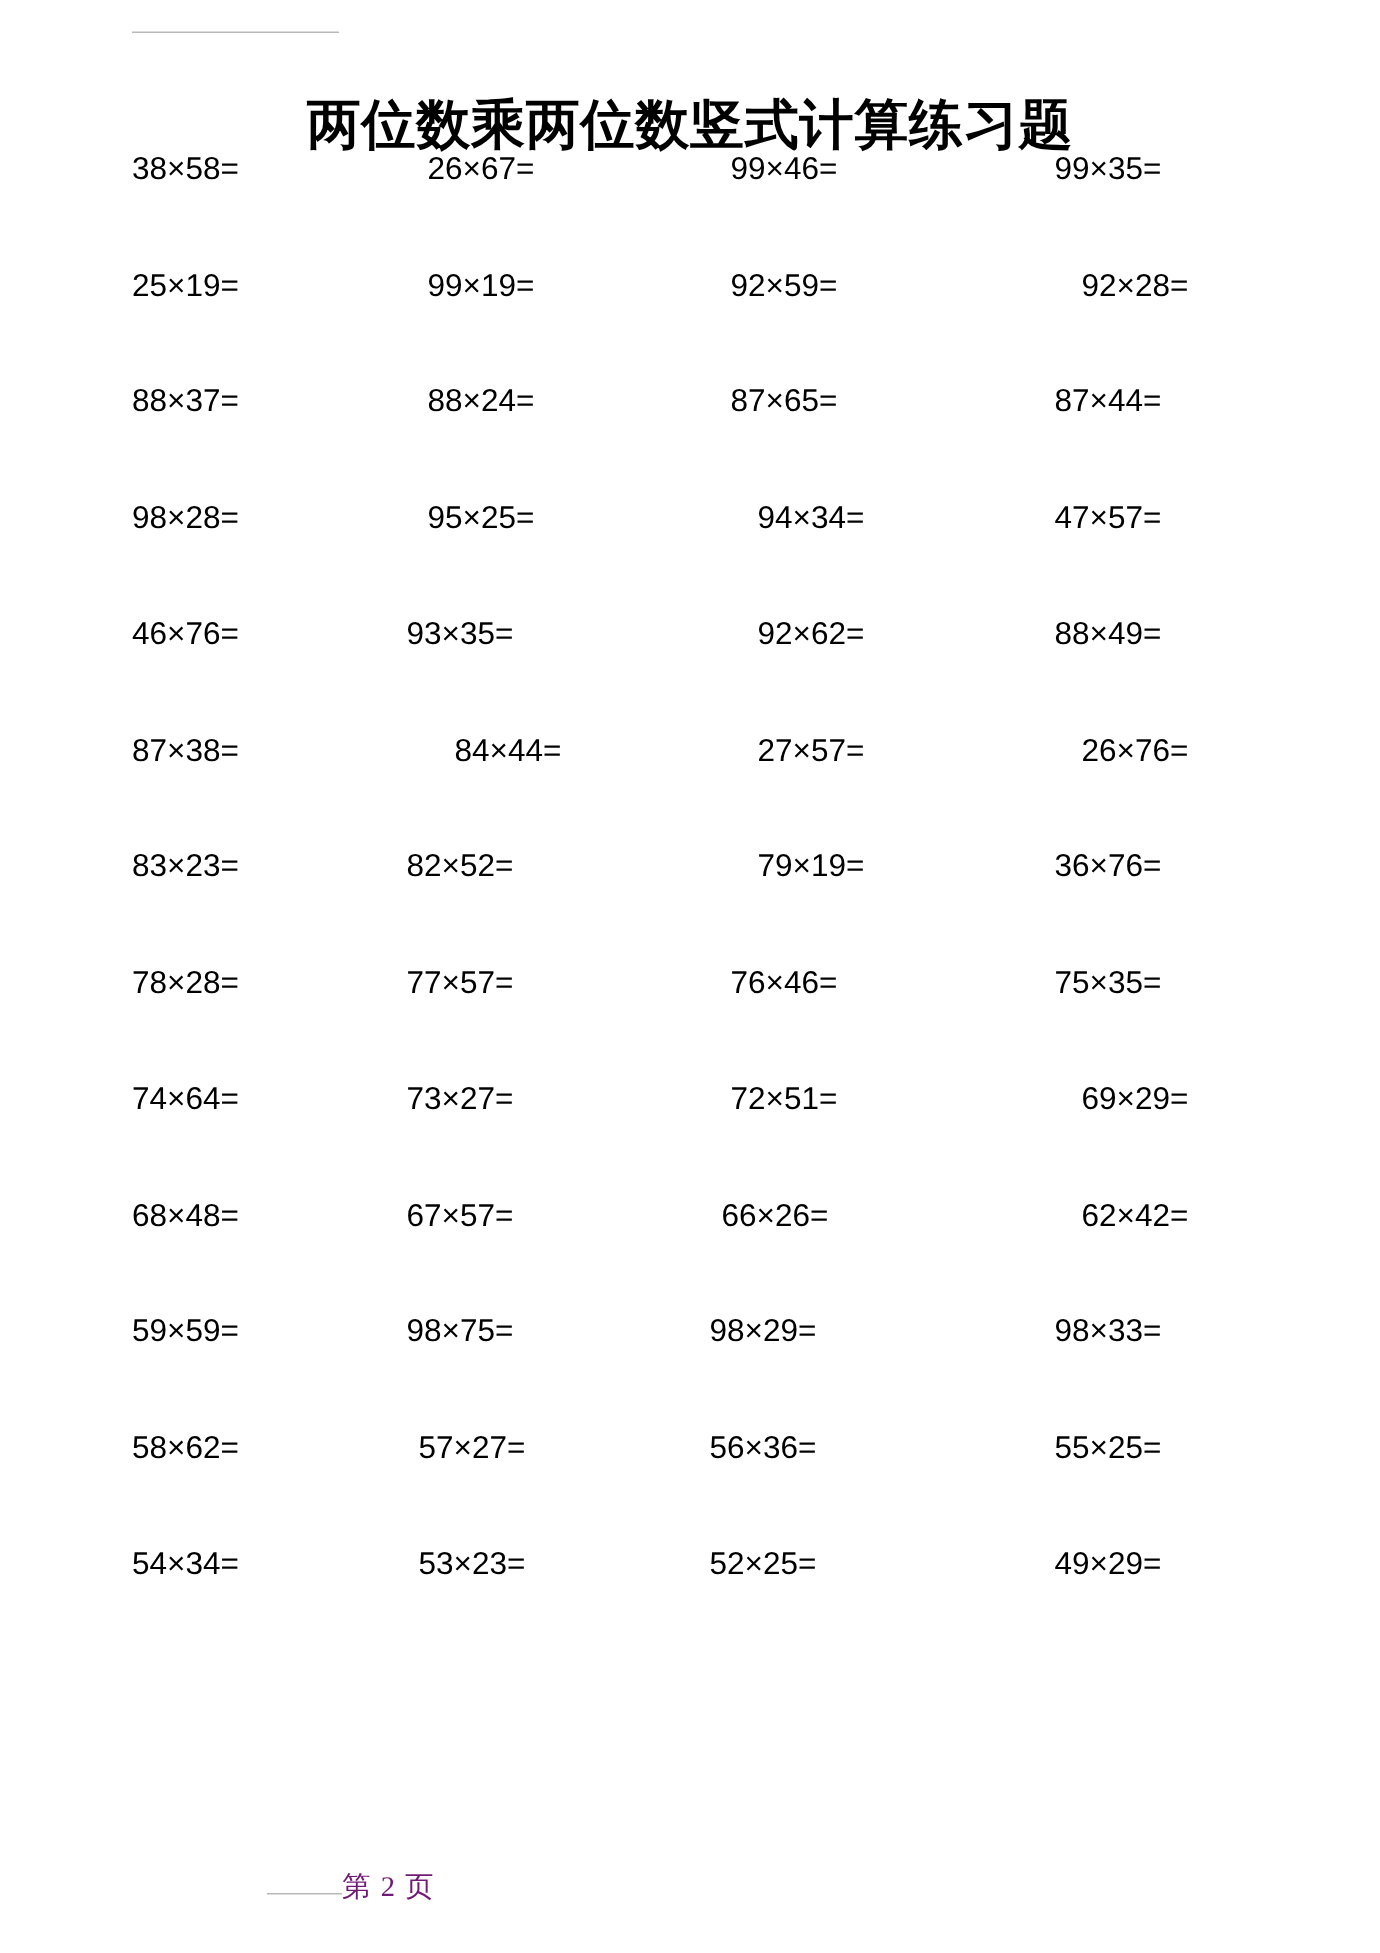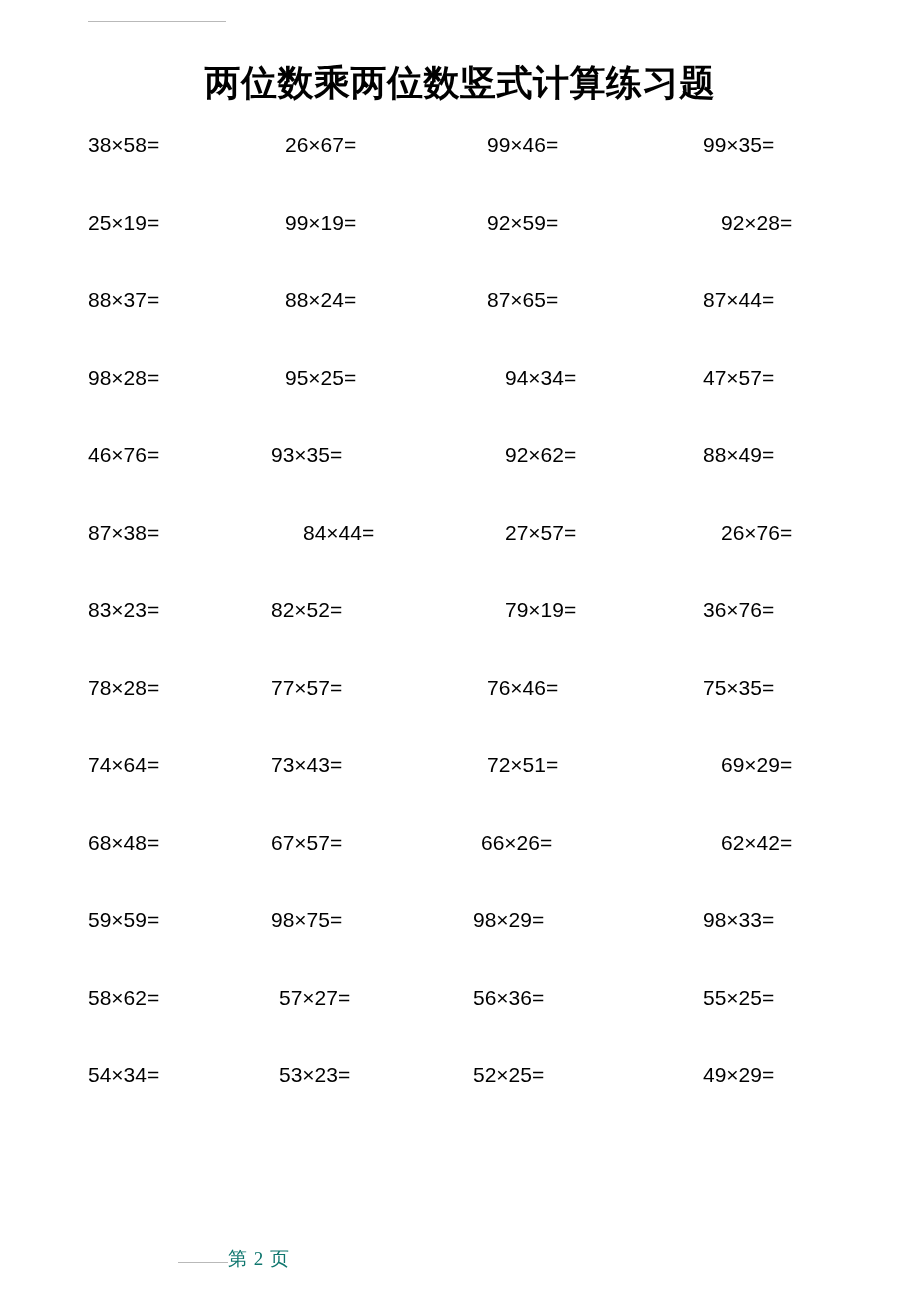--- a/index.html
+++ b/index.html
@@ -41,21 +41,20 @@
     color: #000000;
     white-space: nowrap;
   }
 
   
   .problems {
     position: absolute;
     left: 0;
     top: 100px;
     width: 920px;
-    margin-top: 32px;
   }
   .prob-row {
     position: relative;
     height: 77.5px;
   }
   .prob {
     position: absolute;
     top: 0;
     font-size: 21px;
     line-height: 26px;
@@ -90,21 +89,21 @@
     height: 0;
     border-top: 1px solid #b9b9b9;
   }
   .footer-text {
     position: absolute;
     left: 228px;
     top: 6px;
     font-family: "Liberation Serif", "DejaVu Serif", serif;
     font-size: 19px;
     line-height: 26px;
-    color: #0f766e;
+    color: #701a75;
     white-space: nowrap;
     letter-spacing: 1px;
   }
 </style>
 </head>
 <body>
 
 <div class="page">
 
   <div class="header-rule"></div>
@@ -165,21 +164,21 @@
 
     <div class="prob-row">
       <div class="prob c1">78×28=</div>
       <div class="prob c2 j-ll">77×57=</div>
       <div class="prob c3">76×46=</div>
       <div class="prob c4">75×35=</div>
     </div>
 
     <div class="prob-row">
       <div class="prob c1">74×64=</div>
-      <div class="prob c2 j-ll">73×43=</div>
+      <div class="prob c2 j-ll">73×27=</div>
       <div class="prob c3">72×51=</div>
       <div class="prob c4 j-r">69×29=</div>
     </div>
 
     <div class="prob-row">
       <div class="prob c1">68×48=</div>
       <div class="prob c2 j-ll">67×57=</div>
       <div class="prob c3 j-l">66×26=</div>
       <div class="prob c4 j-r">62×42=</div>
     </div>

